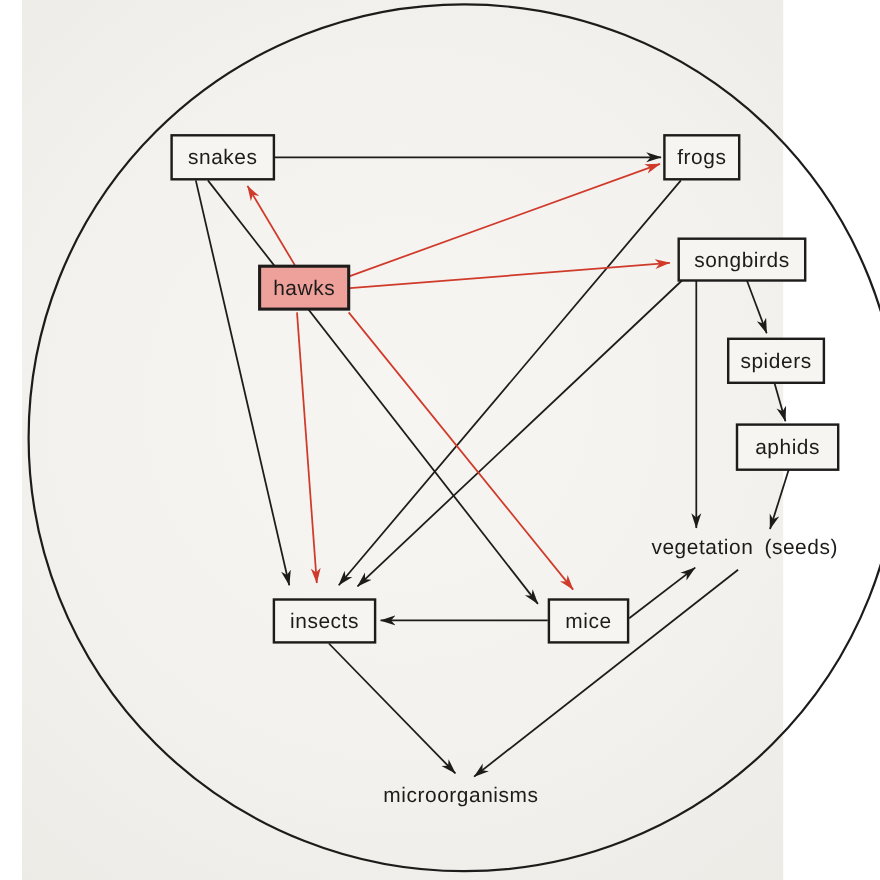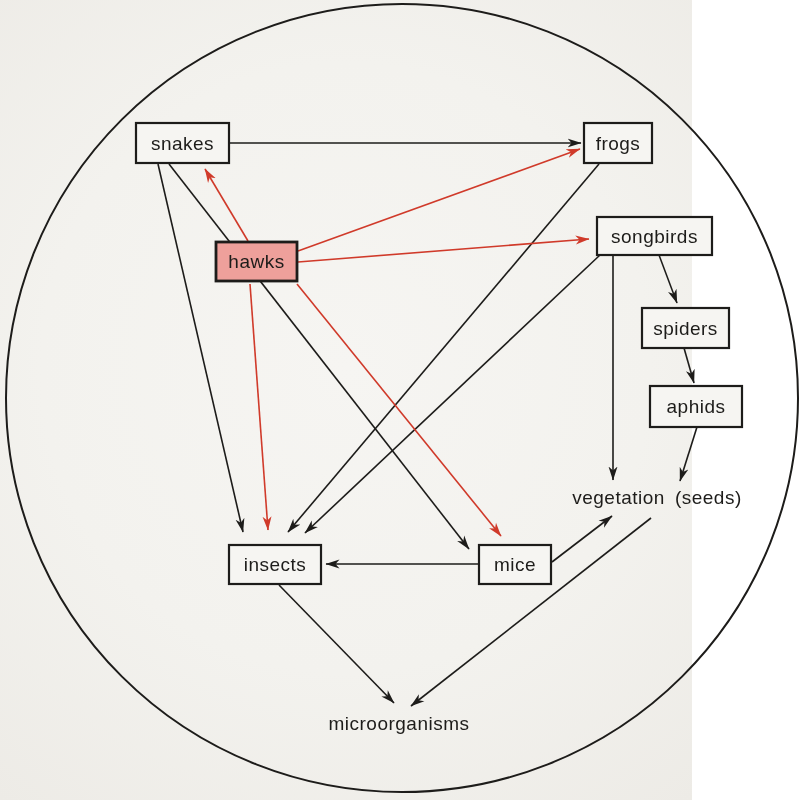--- a/index.html
+++ b/index.html
@@ -1,17 +1,17 @@
 <!DOCTYPE html>
 <html><head>
 <meta charset="utf-8">
 <style>
   html,body{margin:0;padding:0;}
   body{width:800px;height:800px;font-family:"Liberation Sans",sans-serif;}
-  #stage{position:relative;width:692px;height:800px;background:radial-gradient(circle at 50% 46%, #f6f5f2 0%, #f3f2ee 55%, #edebe6 100%);}
+  #stage{position:relative;width:692px;height:800px;background:radial-gradient(circle at 50% 46%, #f6f5f2 0%, #f3f2ee 55%, #edebe6 100%);margin-left:20px;}
   svg text{font-family:"Liberation Sans",sans-serif;letter-spacing:0.5px;}
 </style>
 </head>
 <body>
 
 <div id="stage">
   <svg id="web-svg" width="800" height="800" viewBox="0 0 800 800">
       <defs>
         <marker id="ah-black" markerWidth="15" markerHeight="10" refX="13.5" refY="5" orient="auto" markerUnits="userSpaceOnUse">
           <path d="M0,0.5 L14,5 L0,9.5 L4,5 Z" fill="#1d1c1a"></path>

